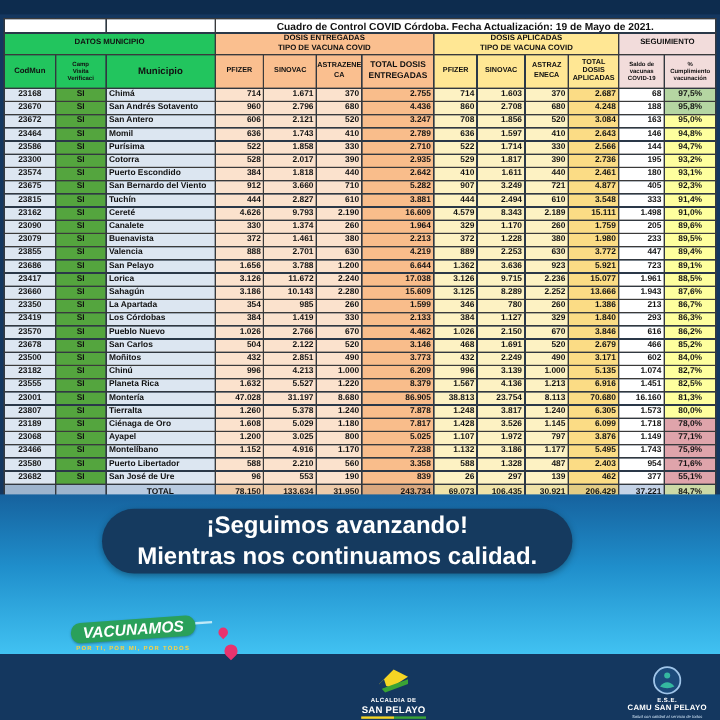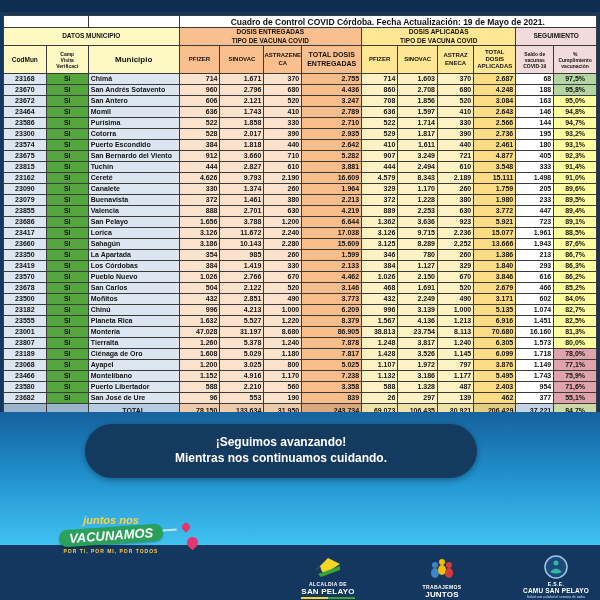--- a/index.html
+++ b/index.html
@@ -6,21 +6,21 @@
   body { font-family:"Liberation Sans", sans-serif; background:#0d2c4e; }
   .poster { position:relative; width:600px; height:600px; background:#14375f; overflow:hidden;margin-top:12px; }
 
   
   .tbl-wrap { position:absolute; top:3px; left:3px; width:594px; }
   table { width:100%; border-collapse:collapse; table-layout:fixed; }
   td, th { border:1px solid #3a3a3a; font-weight:700; color:#111; overflow:hidden; white-space:nowrap; }
   .row-title td { background:#fff; height:12px; font-size:8.5px; text-align:center; }
   .row-group td { height:18px; font-size:6.5px; text-align:center; white-space:pre-line; line-height:1.25; }
   .row-cols td { height:28px; font-size:6px; text-align:center; white-space:pre-line; line-height:1.2; vertical-align:middle; }
-  .hd-blue { background:#fef9c3; }
+  .hd-blue { background:#22c55e; }
   .hd-orange { background:#fabf8f; }
   .hd-yellow { background:#ffe794; }
   .hd-pink { background:#f2dcdb; }
   .hd-muni { font-size:8px !important; }
   .hd-cod { font-size:6.5px !important; }
 
   tbody td { height:10px; font-size:7px; line-height:10px; padding:0 2px; }
   .c-cod   { background:#dce6f1; text-align:center; }
   .c-verif { background:#54a53e; text-align:center; }
   .c-muni  { background:#dce6f1; text-align:left; }
@@ -44,21 +44,21 @@
   .t-s  { background:#c5d3e6; }
   .t-p  { background:#ccd9a6; text-align:center !important; }
 
   
   .band { position:absolute; top:400px; left:0; width:600px; height:133px;
           background:linear-gradient(180deg,#16629e 0%, #1f8ecb 45%, #41c2f2 100%); }
   .banner { position:absolute; top:412px; left:85px; width:392px; height:54px;
             background:#153a5f; border-radius:27px; color:#fff; text-align:center;
             display:flex; flex-direction:column; justify-content:center;
             box-shadow:0 2px 6px rgba(0,0,0,.35); }
-  .banner span { display:block; font-weight:700; font-size:12px; line-height:1.3; }
+  .banner span { display:block; font-weight:700; font-size:20px; line-height:1.3; }
 
   
   .footer-strip { position:absolute; top:533px; left:0; width:600px; height:67px; background:#14375f; }
 
   .campaign { position:absolute; left:26px; top:503px; width:170px; text-align:center; }
   .camp-line1 { font-size:9px; font-weight:700; color:#fff; }
   .camp-sp { font-size:16px; font-weight:900; font-style:italic; color:#17395f; letter-spacing:.5px;
              text-shadow:-1px -1px 0 #8fdcf6, 1px -1px 0 #8fdcf6, -1px 1px 0 #8fdcf6, 1px 1px 0 #8fdcf6; }
   .camp-juntos { font-size:11px; font-weight:700; font-style:italic; color:#ffd23f; margin-top:-1px; }
   .camp-vac { display:inline-block; margin-top:1px; padding:1px 10px; background:#2aa05a; border-radius:8px;
@@ -611,61 +611,46 @@
           <td class="t-s">37.221</td>
           <td class="t-p">84,7%</td>
         </tr>
       </tfoot>
     </table>
   </div>
 
   <div class="band"></div>
   <div class="banner">
     <span>¡Seguimos avanzando!</span>
-    <span>Mientras nos continuamos cuidando.</span>
+    <span>Mientras nos continuamos calidad.</span>
   </div>
 
   <div class="footer-strip"></div>
 
   <div class="campaign">
-    <div class="camp-juntos">juntos nos</div>
     <div class="camp-vac">VACUNAMOS</div>
     <div class="camp-slogan">POR TI, POR MI, POR TODOS</div>
     <div class="drop drop1"></div>
     <div class="drop drop2"></div>
   </div>
 
   <div class="logos">
     <div class="logo">
       <div class="ic">
         <svg width="30" height="22" viewBox="0 0 30 22">
           <polygon points="3,13 15,1 27,7 13,16" fill="#f5d524"></polygon>
           <path d="M5,17 L27,9 L27,13 L8,20 Z" fill="#3aa335"></path>
           <polygon points="3,13 7,9 9,15 5,17" fill="#17395f"></polygon>
         </svg>
       </div>
       <div class="lg-small">ALCALDIA DE</div>
       <div class="lg-big">SAN PELAYO</div>
       <div class="lg-bar"></div>
     </div>
 
-    <div class="logo">
-      <div class="ic">
-        <svg width="26" height="24" viewBox="0 0 26 24">
-          <circle cx="6" cy="7" r="3" fill="#3d85c8"></circle>
-            <ellipse cx="6" cy="15" rx="4" ry="5" fill="#3d85c8"></ellipse>
-          <circle cx="13" cy="4" r="3" fill="#f3c000"></circle>
-            <ellipse cx="13" cy="12" rx="4" ry="5" fill="#f3c000"></ellipse>
-          <circle cx="20" cy="7" r="3" fill="#d73a3a"></circle>
-            <ellipse cx="20" cy="15" rx="4" ry="5" fill="#d73a3a"></ellipse>
-        </svg>
-      </div>
-      <div class="lg-small">TRABAJEMOS</div>
-      <div class="lg-big">JUNTOS</div>
-    </div>
 
 
     <div class="logo">
       <div class="ic">
         <svg width="24" height="24" viewBox="0 0 24 24">
           <circle cx="12" cy="12" r="11" fill="#1c4a7a" stroke="#9fc4e8" stroke-width="1.5"></circle>
           <circle cx="12" cy="8" r="2.5" fill="#35b8a0"></circle>
           <path d="M6,17 Q12,10 18,17 Q12,20 6,17 Z" fill="#35b8a0"></path>
         </svg>
       </div>

